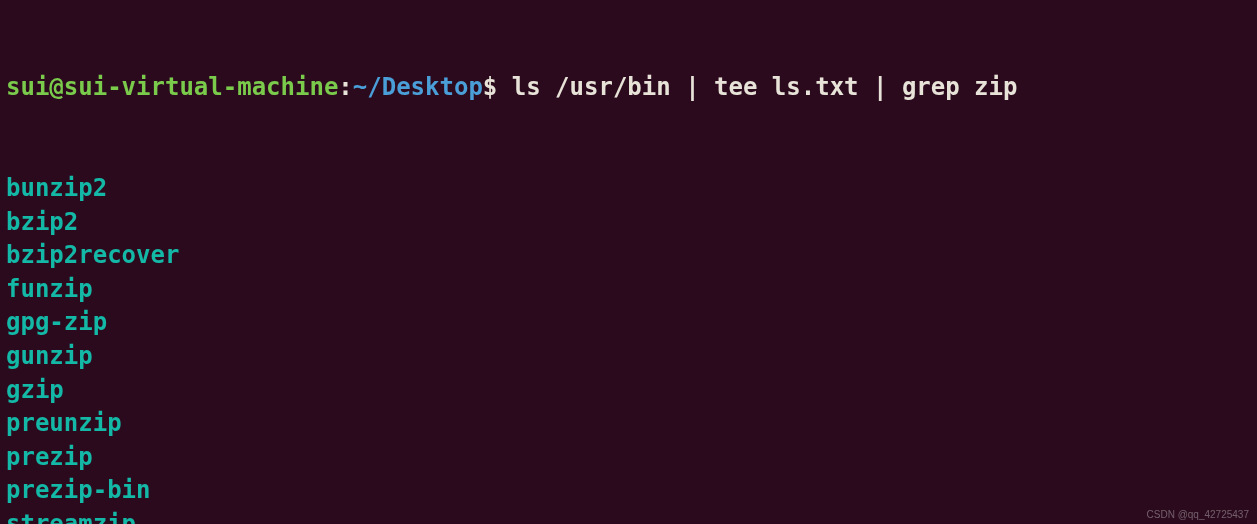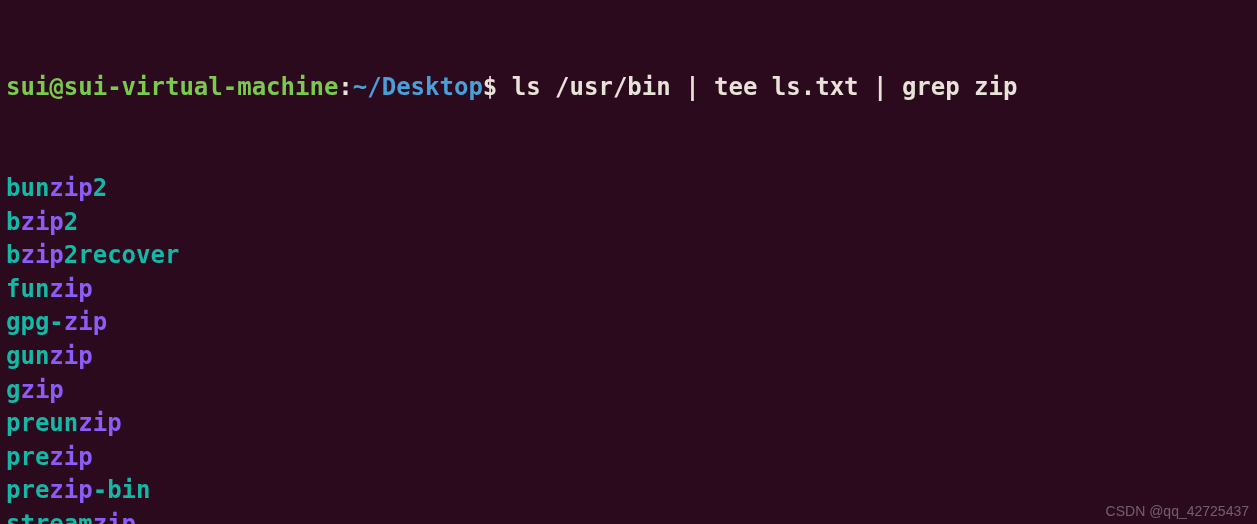--- a/index.html
+++ b/index.html
@@ -35,31 +35,31 @@
     .prompt-dollar {
       color: #e8e3d8;
     }
     .cmd {
       color: #e8e3d8;
     }
     .line {
       display: block;
     }
     .match {
-      color: #8b5cf6;
+      color: #14b8a6;
     }
     .normal {
       color: #14b8a6;
     }
     .watermark {
       position: absolute;
       bottom: 2px;
       right: 8px;
       font-family: Arial, sans-serif;
-      font-size: 14px;
+      font-size: 10px;
       font-weight: normal;
       color: rgba(200, 200, 200, 0.45);
     }
   </style>
 </head>
 <body>
 
 <div class="terminal">
   <span class="line"><span class="prompt-user">sui@sui-virtual-machine</span><span class="prompt-sep">:</span><span class="prompt-path">~/Desktop</span><span class="prompt-dollar">$</span><span class="cmd"> ls /usr/bin | tee ls.txt | grep zip</span></span>
   <div id="output-lines"><span class="line"><span class="normal">bun</span><span class="match">zip</span><span class="normal">2</span></span><span class="line"><span class="normal">b</span><span class="match">zip</span><span class="normal">2</span></span><span class="line"><span class="normal">b</span><span class="match">zip</span><span class="normal">2recover</span></span><span class="line"><span class="normal">fun</span><span class="match">zip</span></span><span class="line"><span class="normal">gpg-</span><span class="match">zip</span></span><span class="line"><span class="normal">gun</span><span class="match">zip</span></span><span class="line"><span class="normal">g</span><span class="match">zip</span></span><span class="line"><span class="normal">preun</span><span class="match">zip</span></span><span class="line"><span class="normal">pre</span><span class="match">zip</span></span><span class="line"><span class="normal">pre</span><span class="match">zip</span><span class="normal">-bin</span></span><span class="line"><span class="normal">stream</span><span class="match">zip</span></span></div>

